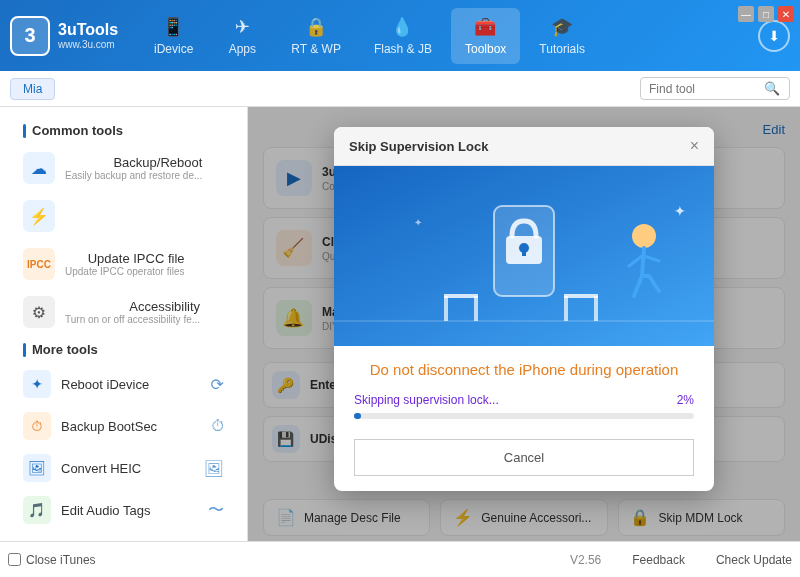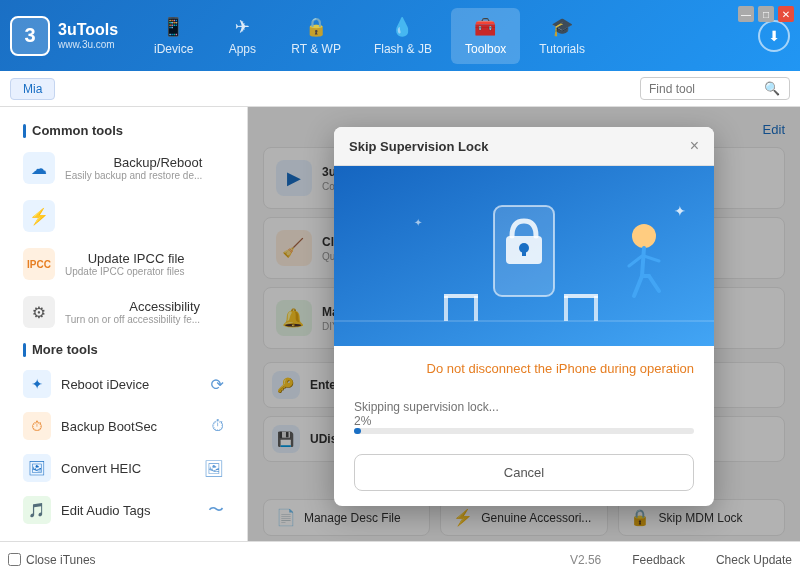--- a/index.html
+++ b/index.html
@@ -251,51 +251,51 @@
       display: flex;
       align-items: center;
       justify-content: center;
       position: relative;
       overflow: hidden;
     }
     .modal-illustration svg { width: 100%; height: 100%; }
     .modal-body { padding: 15px 20px; }
     .warning-text {
       color: #e67e22;
-      font-size: 13px;
-      text-align: right;
-      margin-bottom: 24px;
+      font-size: 15px;
+      text-align: center;
+      margin-bottom: 15px;
       font-weight: 500;
     }
     .progress-label {
       display: flex;
       justify-content: space-between;
       font-size: 12px;
-      color: #737373;
-      flex-direction: column;
+      color: #6d28d9;
+      margin-bottom: 6px;
     }
     .progress-bar-bg {
       background: #e8e8e8;
       border-radius: 4px;
       height: 6px;
       margin-bottom: 20px;
     }
     .progress-bar-fill {
       background: #1a6fc4;
       height: 100%;
       border-radius: 4px;
       width: 2%;
     }
     .modal-cancel-btn {
       display: block;
       width: 100%;
       padding: 10px;
       border: 1px solid #ccc;
       background: white;
-      border-radius: 8px;
+      border-radius: 0;
       font-size: 13px;
       color: #555;
       cursor: pointer;
       text-align: center;
     }
     .more-tool-item {
       display: flex;
       align-items: center;
       padding: 7px 15px;
       cursor: pointer;

